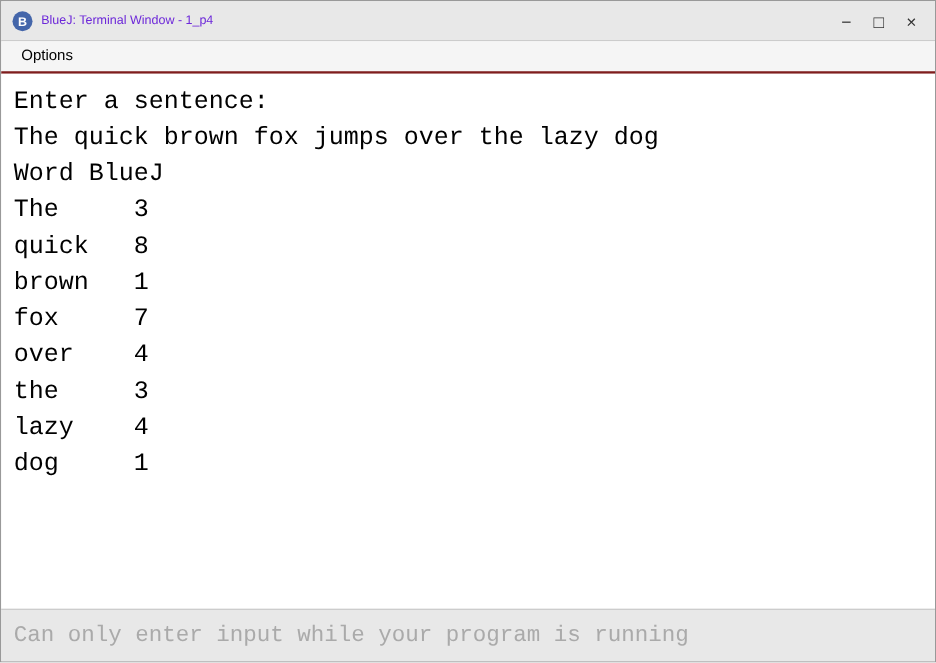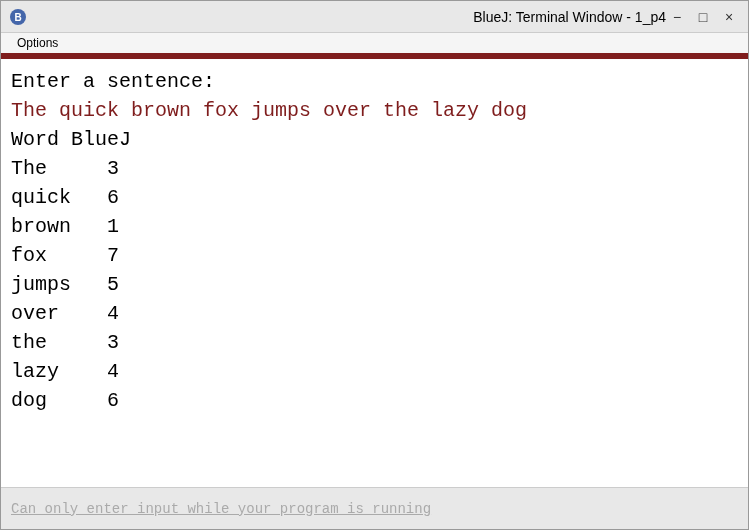--- a/index.html
+++ b/index.html
@@ -38,23 +38,22 @@
 
     .title-bar-icon {
       width: 18px;
       height: 18px;
       margin-right: 6px;
       flex-shrink: 0;
     }
 
     .title-bar-title {
       flex: 1;
-      font-size: 14px;
-      color: #000000;
-      text-align: right;
+      font-size: 10px;
+      color: #6d28d9;
     }
 
     .title-bar-controls {
       display: flex;
       gap: 4px;
     }
 
     .title-bar-btn {
       width: 22px;
       height: 22px;
@@ -63,25 +62,25 @@
       cursor: pointer;
       display: flex;
       align-items: center;
       justify-content: center;
       font-size: 14px;
       color: #333;
     }
 
     .menu-bar {
       background: #f5f5f5;
-      border-bottom: 6px solid #7f1d1d;
+      border-bottom: 2px solid #7f1d1d;
       padding: 2px 8px;
       height: 26px;
       display: flex;
-      align-items: center;
+      align-items: flex-start;
     }
 
     .menu-item {
       padding: 2px 8px;
       font-size: 12px;
       cursor: pointer;
       color: #000;
     }
 
     .terminal-area {
@@ -93,41 +92,40 @@
       font-size: 20px;
       color: #000;
     }
 
     .terminal-line {
       white-space: pre;
       line-height: 1.45;
     }
 
     .blue-text {
-      color: #7f1d1d;
+      color: #000000;
     }
 
     .input-area {
       background: #e8e8e8;
       border-top: 1px solid #ccc;
       padding: 6px 10px;
       height: 42px;
       display: flex;
       align-items: center;
     }
 
     .input-field {
       width: 100%;
       background: transparent;
       border: none;
       outline: none;
       font-family: 'Courier New', Courier, monospace;
-      font-size: 14px;
+      font-size: 18px;
       color: #aaa;
-      text-decoration: underline;
     }
 
     .input-field::placeholder {
       color: #aaa;
     }
   </style>
 </head>
 <body>
 
 <div class="window">
@@ -148,28 +146,27 @@
   <div class="menu-bar">
     <span class="menu-item">Options</span>
   </div>
 
   <div class="terminal-area">
     <div class="terminal-line">Enter a sentence:</div>
     <div class="terminal-line blue-text">The quick brown fox jumps over the lazy dog</div>
     <div class="terminal-line">Word BlueJ</div>
     <div id="word-rows">
         <div class="terminal-line">The     3</div>
-        <div class="terminal-line">quick   6</div>
+        <div class="terminal-line">quick   8</div>
         <div class="terminal-line">brown   1</div>
         <div class="terminal-line">fox     7</div>
-        <div class="terminal-line">jumps   5</div>
         <div class="terminal-line">over    4</div>
         <div class="terminal-line">the     3</div>
         <div class="terminal-line">lazy    4</div>
-        <div class="terminal-line">dog     6</div>
+        <div class="terminal-line">dog     1</div>
       </div>
   </div>
 
   <div class="input-area">
     <input class="input-field" type="text" disabled="" placeholder="Can only enter input while your program is running" style="">
   </div>
 
 </div>
 
 </body></html>

